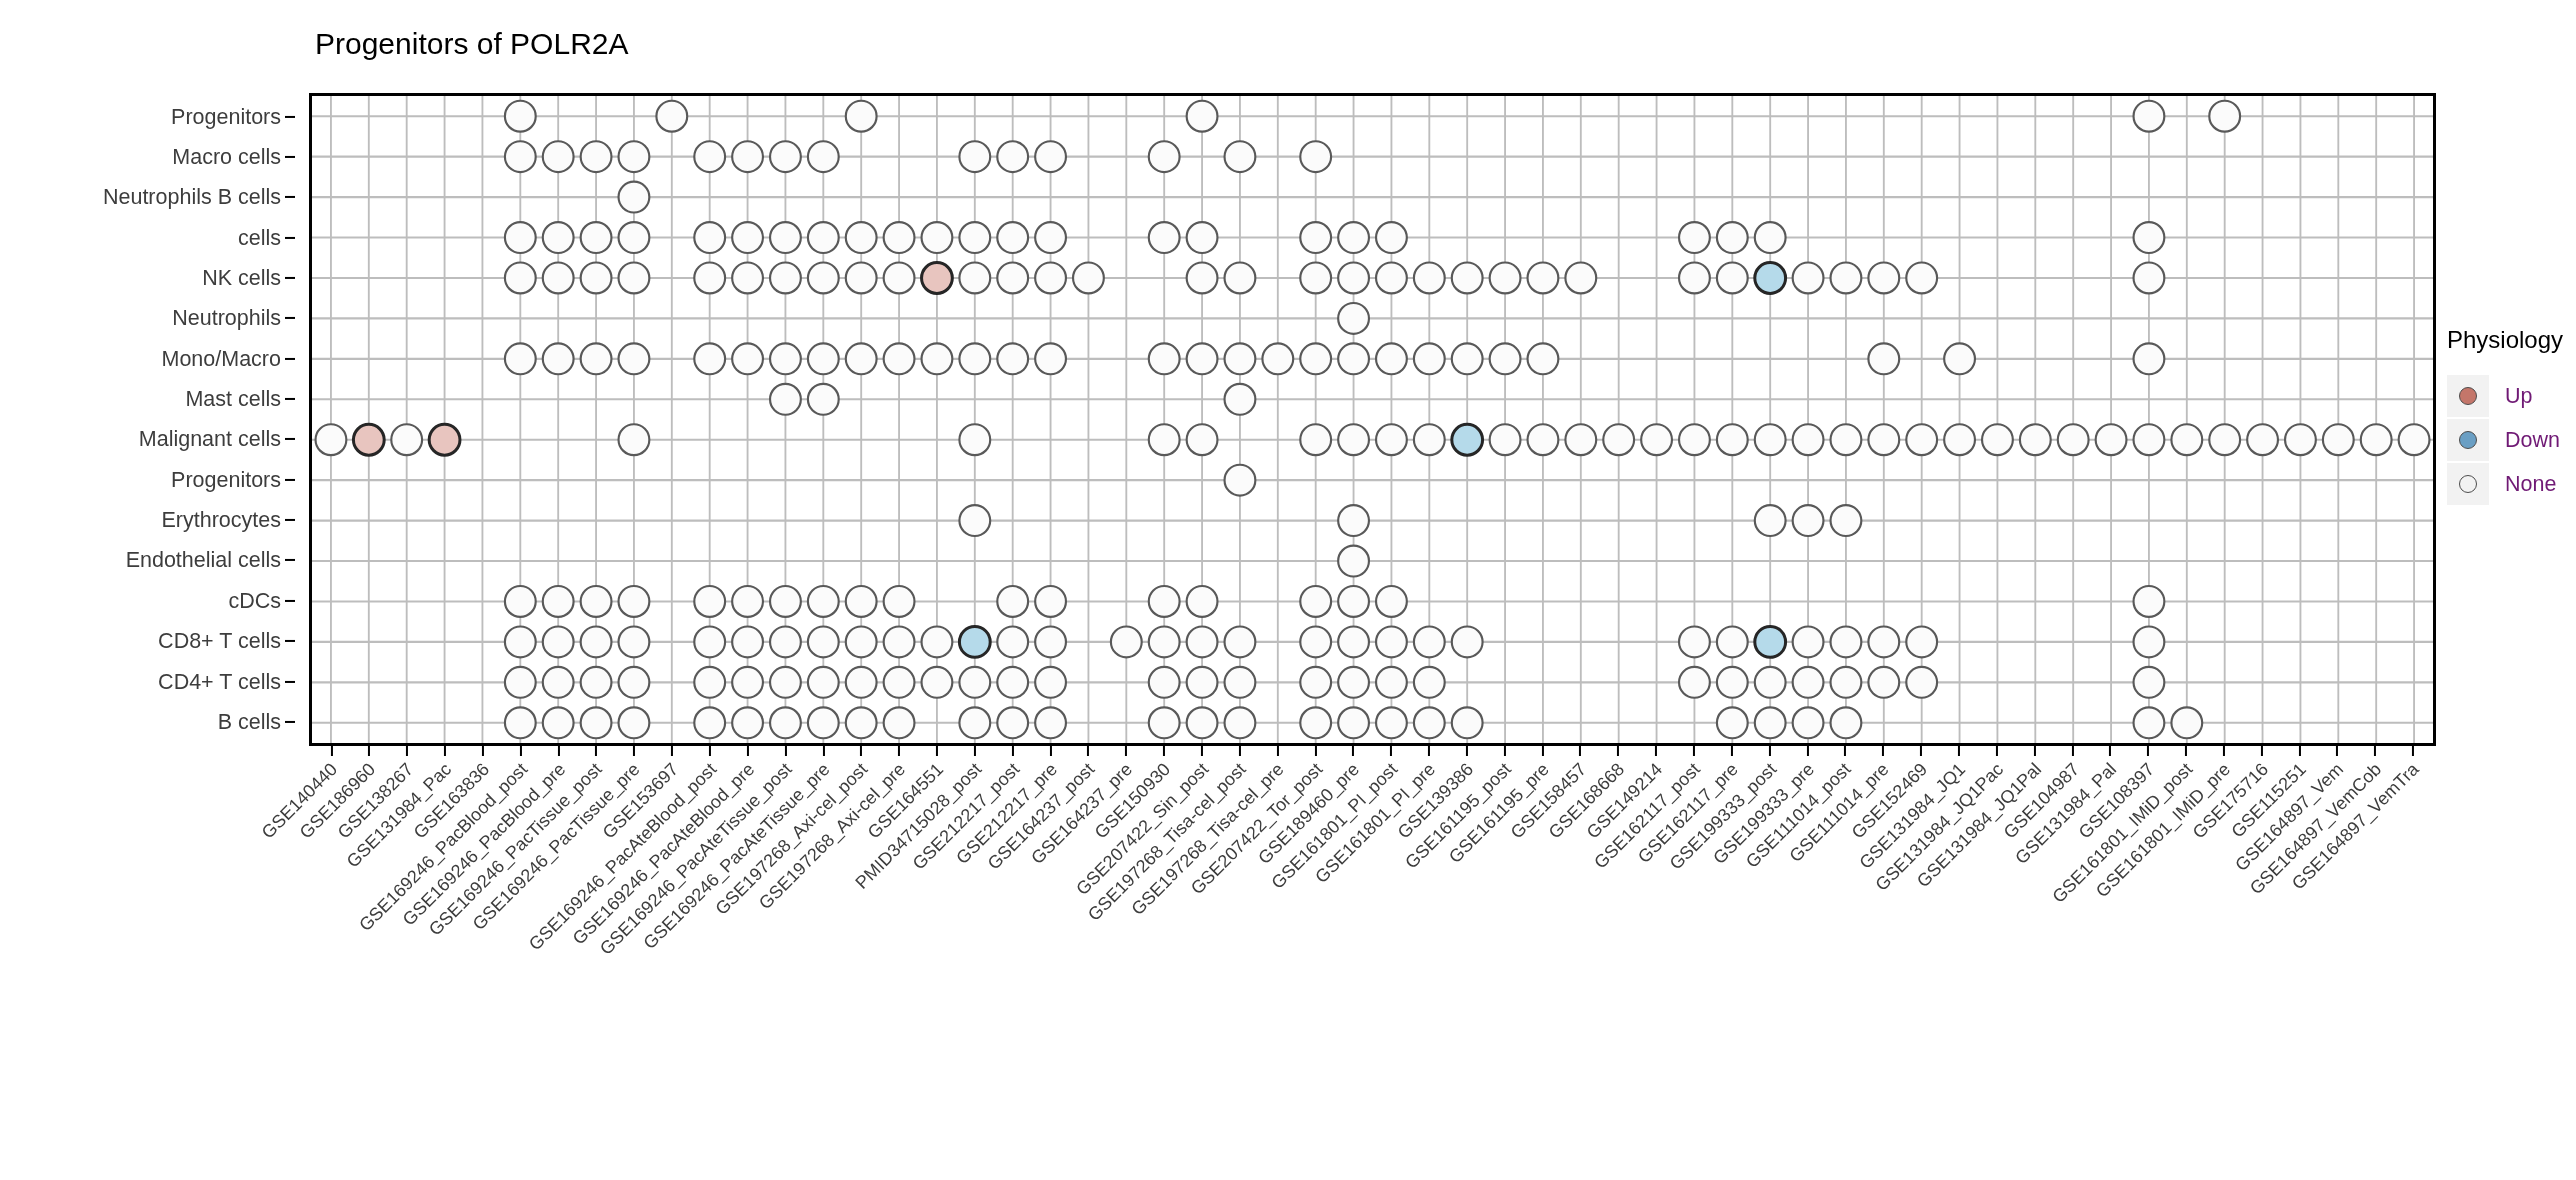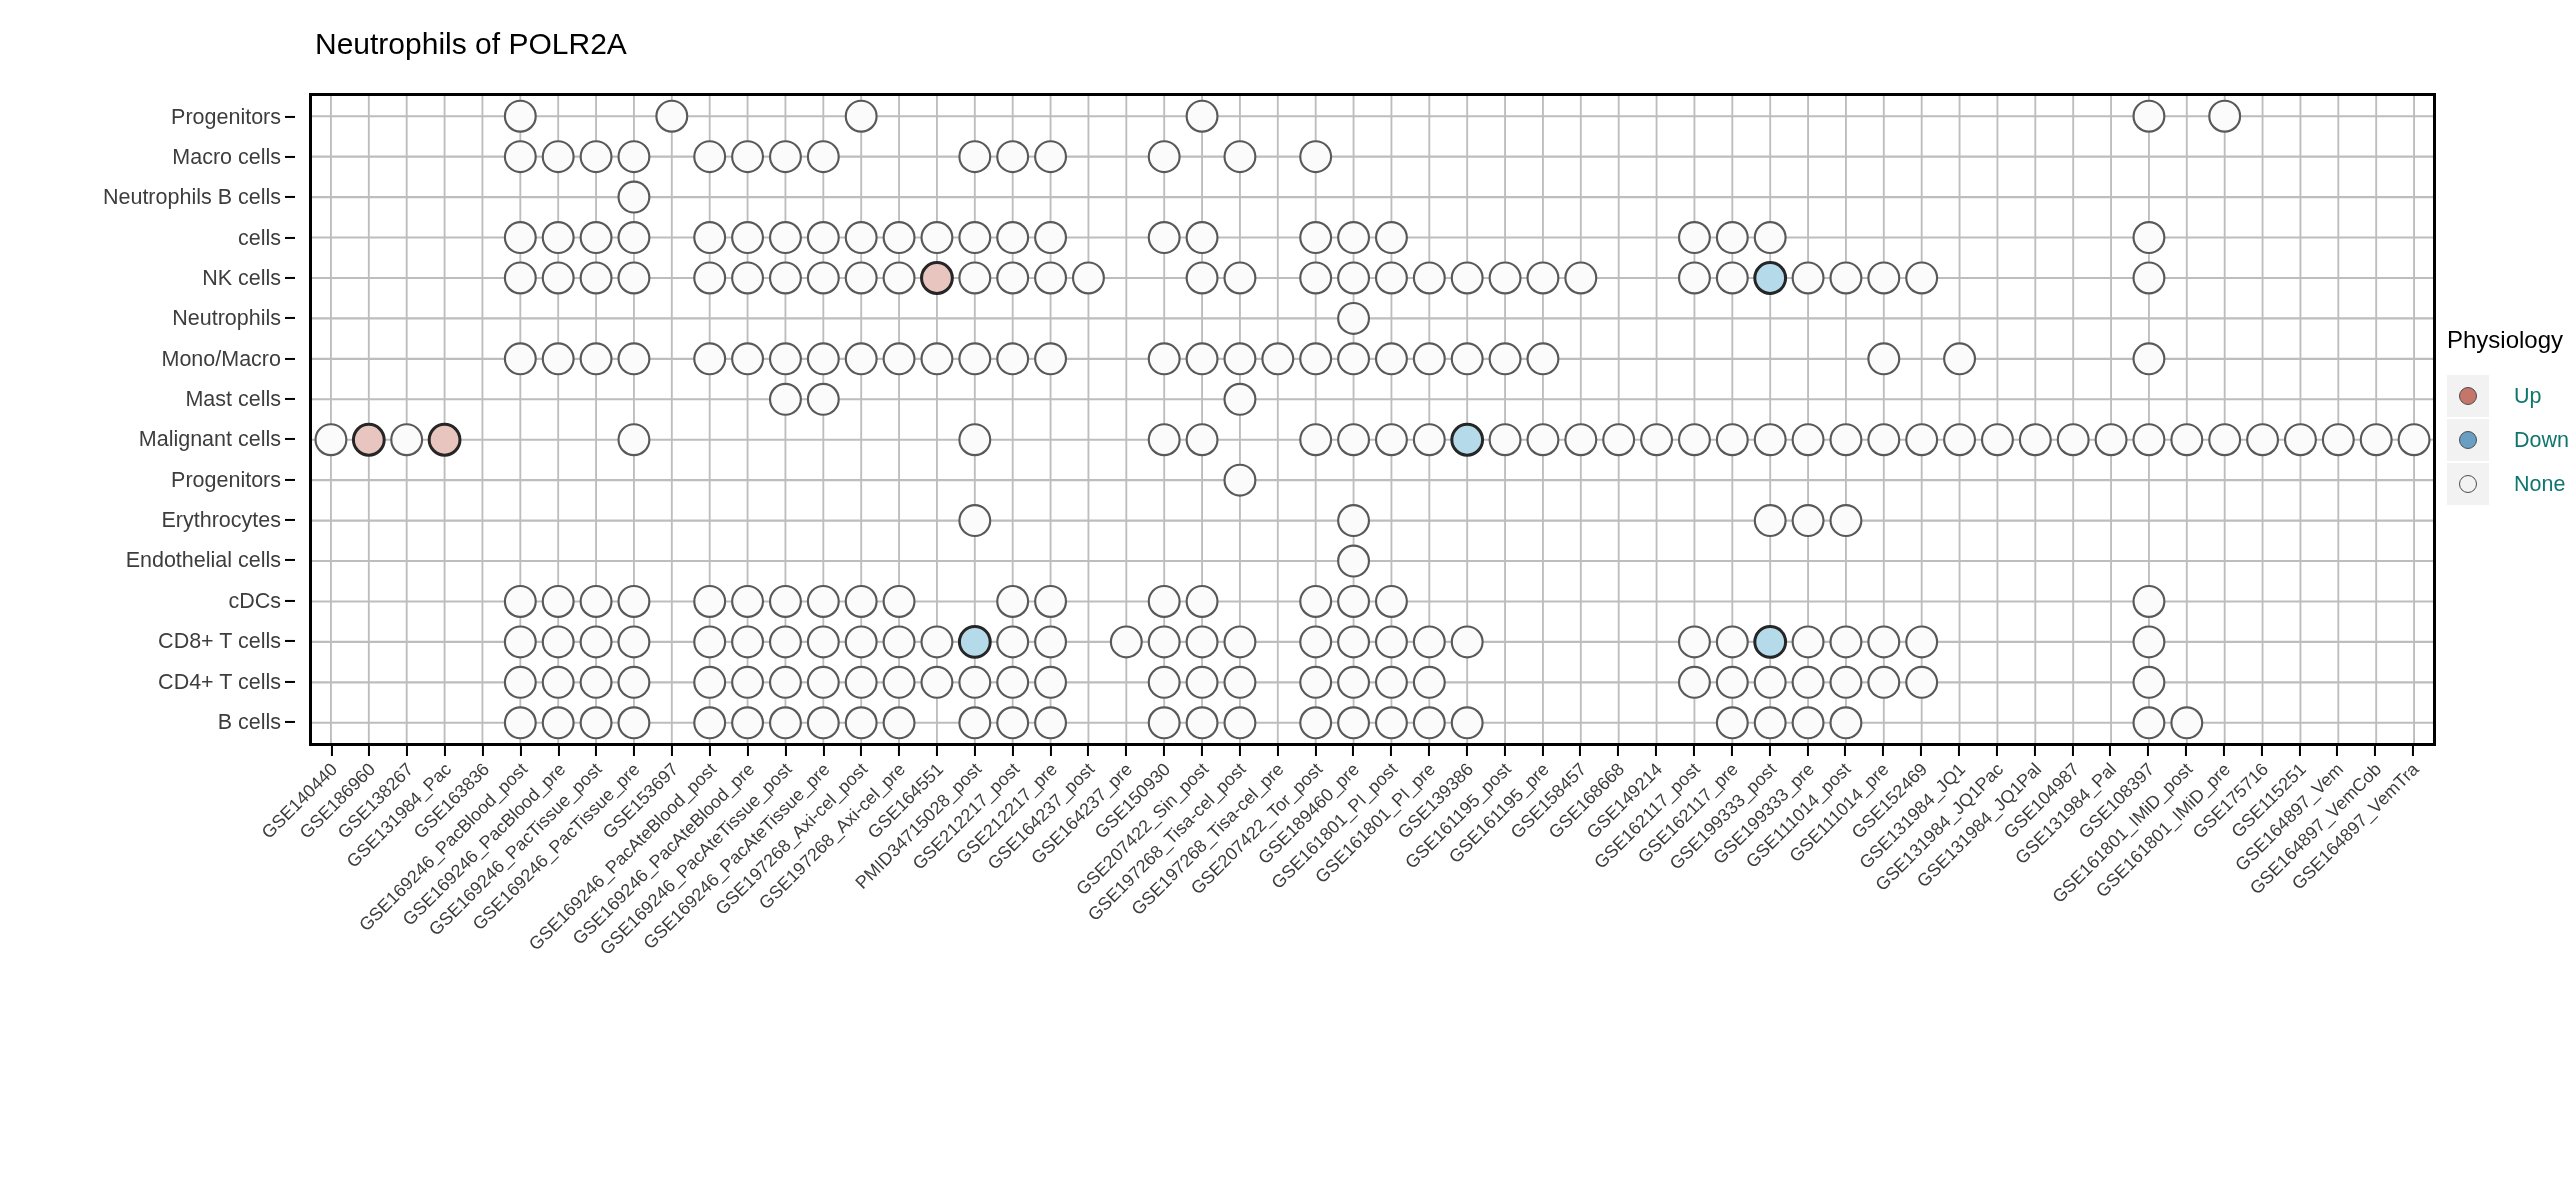--- a/index.html
+++ b/index.html
@@ -168,30 +168,30 @@
   }
   .legend-dot {
     width: 18.6px;
     height: 18.6px;
     border-radius: 50%;
     border: 1.4px solid #4d4d4d;
     box-sizing: border-box;
   }
   .legend-text {
     font-size: 21.5px;
-    color: #0f766e;
-    margin-left: 25px;
+    color: #701a75;
+    margin-left: 16px;
     white-space: nowrap;
   }
 </style>
 </head>
 <body>
 
 <div id="root">
-  <div class="chart-title">Neutrophils of POLR2A</div>
+  <div class="chart-title">Progenitors of POLR2A</div>
 
   <div id="y-axis">
       <div class="y-tick" style="top:24px"></div>
       <div class="y-label" style="top:24px">Progenitors</div>
       <div class="y-tick" style="top:64px"></div>
       <div class="y-label" style="top:64px">Macro cells</div>
       <div class="y-tick" style="top:104px"></div>
       <div class="y-label" style="top:104px">Neutrophils B cells</div>
       <div class="y-tick" style="top:145px"></div>
       <div class="y-label" style="top:145px">cells</div>

